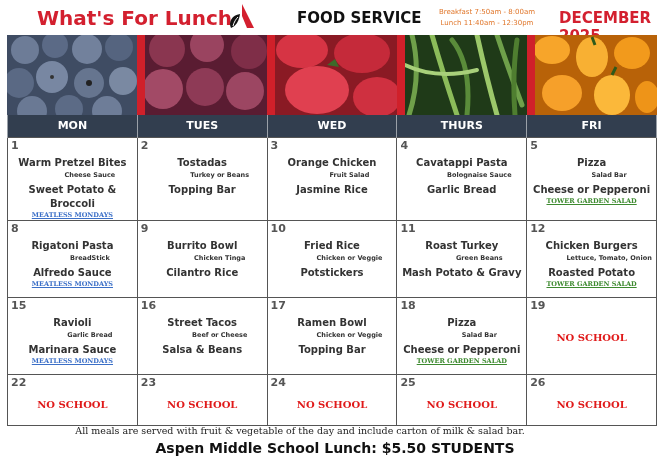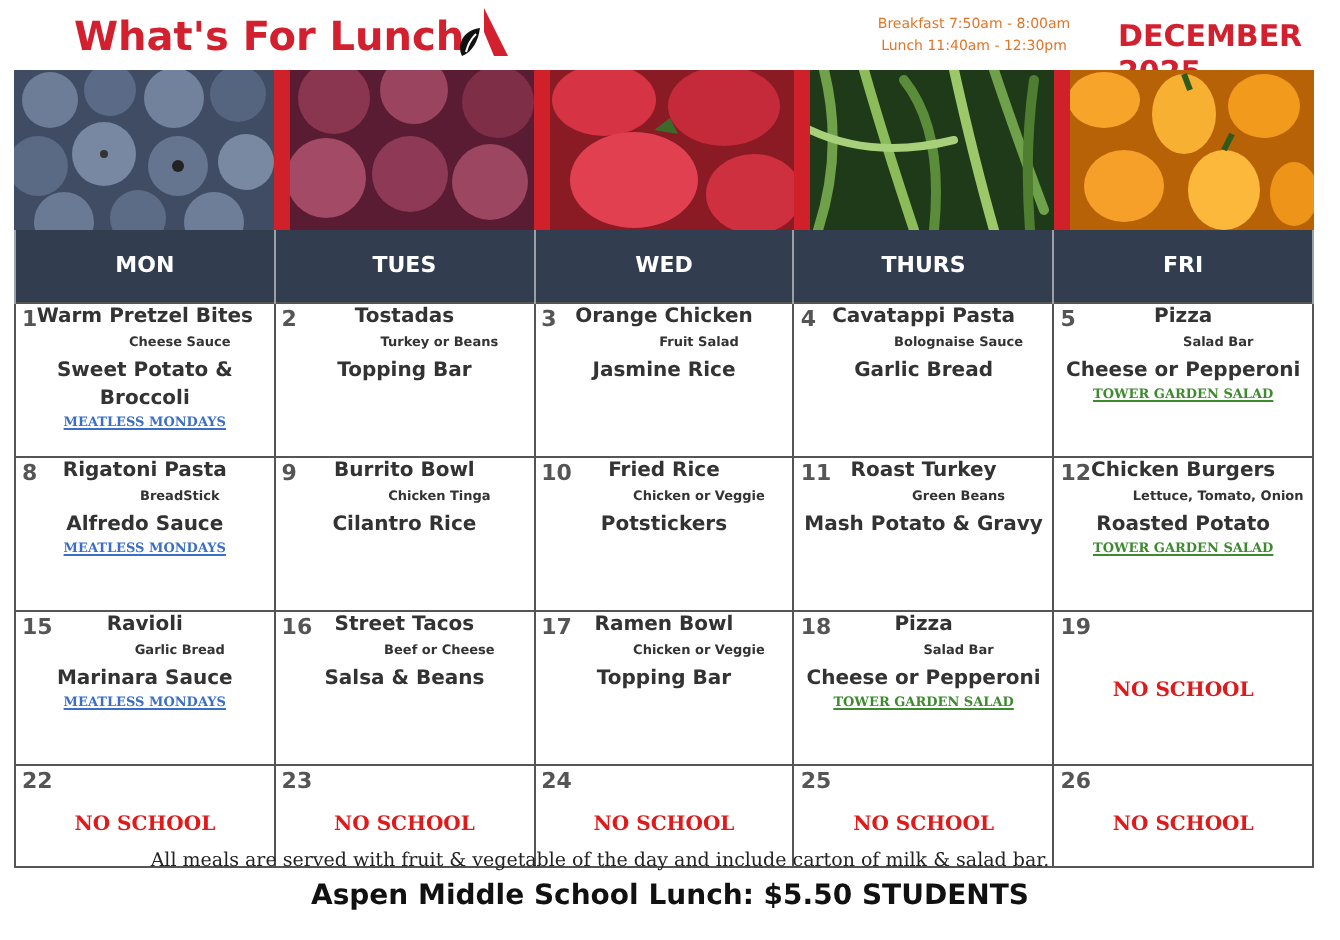--- a/index.html
+++ b/index.html
@@ -10,26 +10,26 @@
   .title { position: absolute; left: 10px; top: 6px; font-size: 20px; font-weight: bold; color: #d3202f; letter-spacing: 0px; }
   .logo { position: absolute; left: 198px; top: 2px; width: 32px; height: 28px; }
   .service { position: absolute; left: 270px; top: 9px; font-size: 15px; font-weight: bold; color: #111; }
   .hours { position: absolute; left: 408px; top: 7px; font-size: 7px; color: #e0762a; text-align: center; line-height: 11px; width: 104px; }
   .month { position: absolute; left: 532px; top: 9px; font-size: 15px; font-weight: bold; color: #d3202f; }
 
   .photos { position: absolute; left: 7px; top: 35px; width: 650px; height: 80px; display: flex; }
   .photo { position: relative; height: 80px; overflow: hidden; }
 
   .grid { position: absolute; left: 7px; top: 115px; width: 650px; border-collapse: collapse; table-layout: fixed; }
-  .grid th { background: #323e4f; color: #fff; font-size: 11px; font-weight: bold; height: 36px; border-left: 1px solid #9aa0a8; border-right: 1px solid #9aa0a8; text-align: center; }
+  .grid th { background: #323e4f; color: #fff; font-size: 11px; font-weight: bold; height: 22px; border-left: 1px solid #9aa0a8; border-right: 1px solid #9aa0a8; text-align: center; }
   .grid td { border: 1.5px solid #555; vertical-align: top; position: relative; text-align: center; }
   .grid tr.week td { height: 77px; }
   .grid tr.week.last td { height: 51px; }
   .daynum { position: absolute; left: 3px; top: 1px; font-size: 11px; color: #555; font-weight: bold; }
-  .content { display: flex; flex-direction: column; align-items: center; }
+  .content { padding-top: 18px; display: flex; flex-direction: column; align-items: center; }
   .main { font-size: 10px; font-weight: bold; color: #333; line-height: 14px; }
   .side { font-size: 6.5px; font-weight: bold; color: #333; line-height: 11px; margin-bottom: 2px; margin-left: 35px; }
   .link-blue { font-family: "DejaVu Serif", serif; font-size: 6.5px; font-weight: bold; color: #3b6fc7; text-decoration: underline; line-height: 9px; }
   .link-green { font-family: "DejaVu Serif", serif; font-size: 6.5px; font-weight: bold; color: #3d8a2f; text-decoration: underline; line-height: 9px; }
   .noschool { font-family: "DejaVu Serif", serif; font-size: 10px; font-weight: bold; color: #e01a1a; }
   .ns-wrap { display: flex; align-items: center; justify-content: center; height: 100%; padding-top: 4px; }
   tr.week.last .ns-wrap { padding-top: 10px; }
 
   .note { position: absolute; left: 0; top: 425px; width: 600px; text-align: center; font-family: "DejaVu Serif", serif; font-size: 9.5px; color: #222; }
   .price { position: absolute; left: 0; top: 440px; width: 670px; text-align: center; font-size: 14px; font-weight: bold; color: #111; }
@@ -39,20 +39,21 @@
 
 <div class="header">
   <div class="title">What's For Lunch</div>
   <div class="logo">
     <svg width="32" height="28" viewBox="0 0 32 28">
       <polygon points="17,2 29,26 22,26 17,14" fill="#d3202f"></polygon>
       <path d="M6,26 C3,20 7,13 15,12 C14,19 11,24 6,26 Z" fill="#111"></path>
       <path d="M8,24 C9,20 11,17 13,15" stroke="#fff" stroke-width="1" fill="none"></path>
     </svg>
   </div>
+  <div class="service">FOOD SERVICE</div>
   <div class="hours">
     <div>Breakfast 7:50am - 8:00am</div>
     <div>Lunch 11:40am - 12:30pm</div>
   </div>
   <div class="month">DECEMBER 2025</div>
 </div>
 
 <div class="photos">
   <div class="photo" style="width:130px;">
     <svg width="130" height="80">

